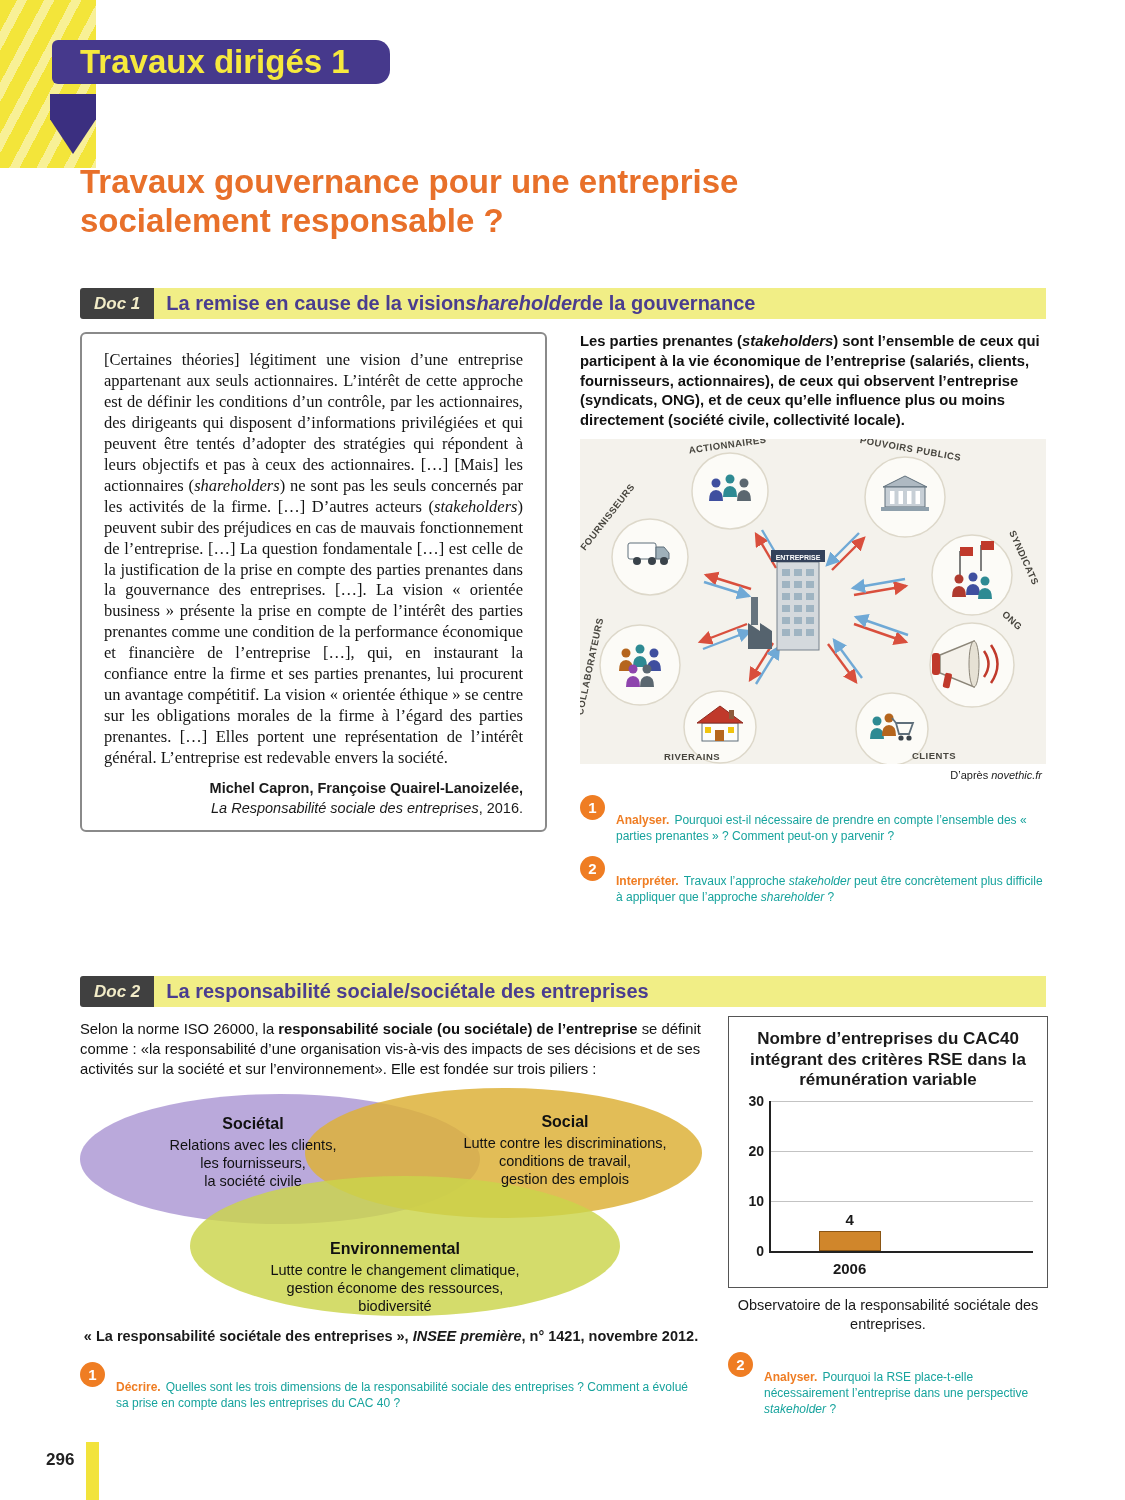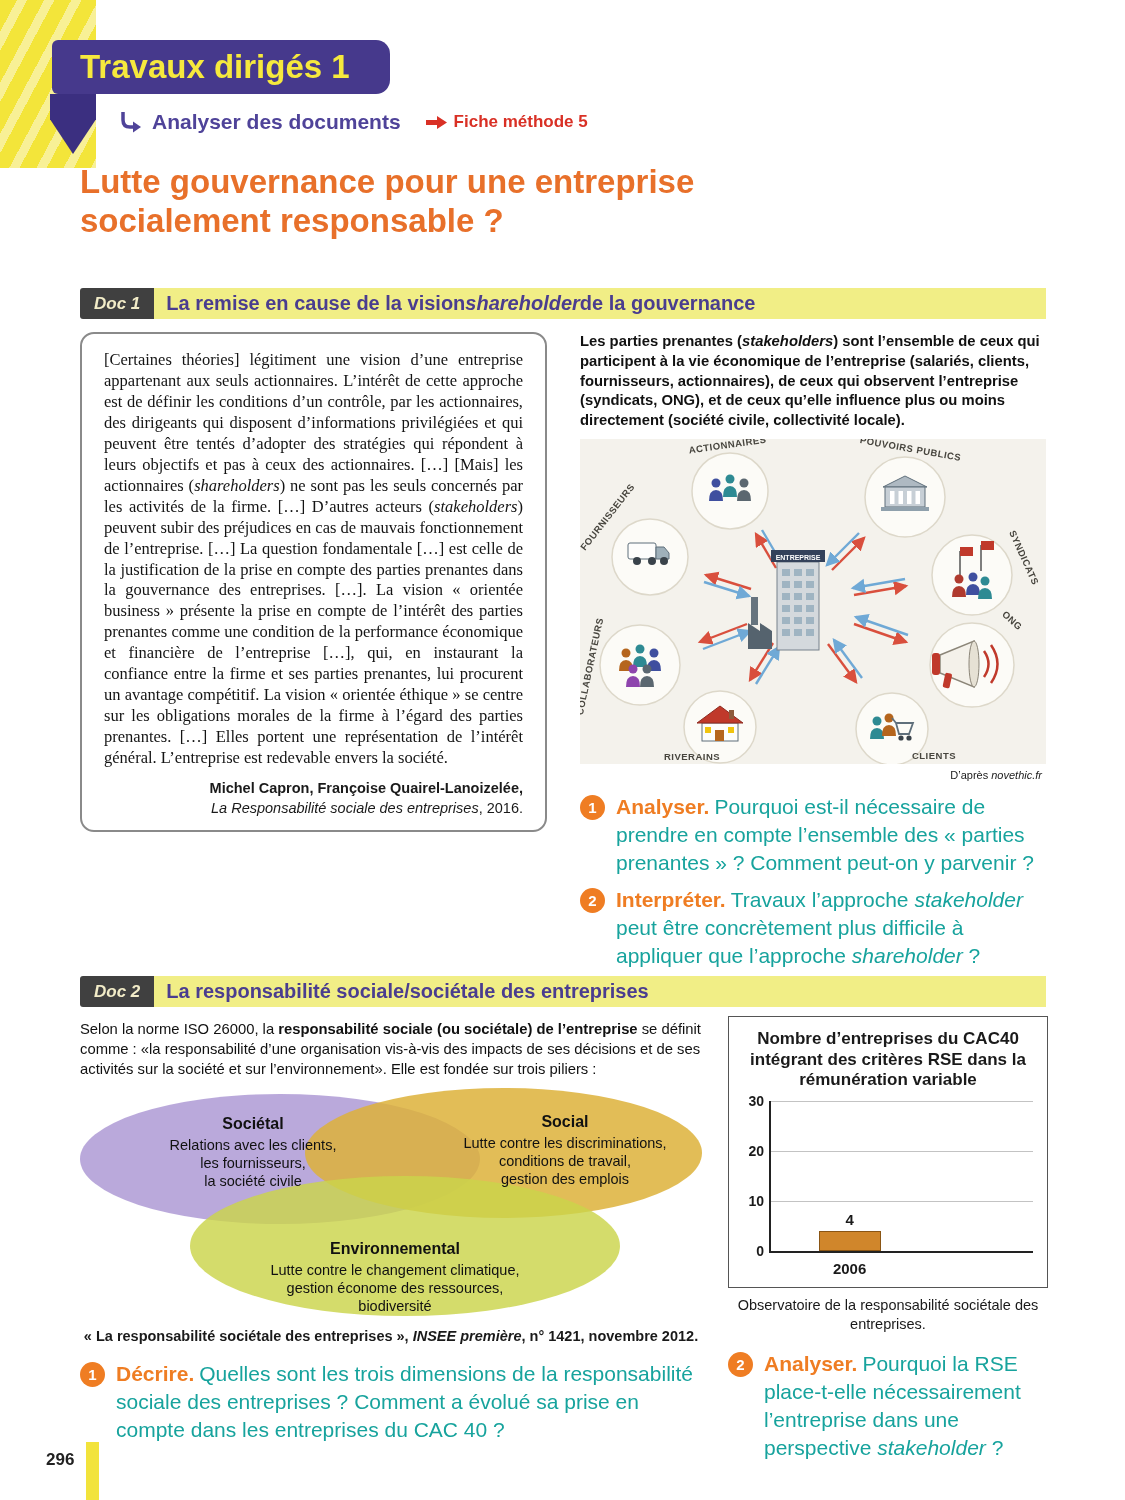--- a/index.html
+++ b/index.html
@@ -2,21 +2,21 @@
 <html><head>
 <meta charset="utf-8">
 <style>
   html,body{margin:0;padding:0;background:#fff;}
   .page{position:relative;width:1125px;height:1500px;background:#fff;overflow:hidden;
         font-family:"Liberation Sans",sans-serif;color:#1a1a1a;}
 
   
   .stripes{position:absolute;left:0;top:0;width:96px;height:168px;z-index:0;
     background:repeating-linear-gradient(118deg,#f3e53a 0 15px,#f8f096 15px 24px);}
-  .banner-box{position:absolute;left:52px;top:40px;width:338px;height:54px;z-index:2;
+  .banner-box{position:absolute;left:52px;top:40px;width:338px;height:44px;z-index:2;
     background:#46398c;border-radius:6px 14px 14px 6px;display:flex;align-items:center;}
   .banner-box span{color:#f6e93d;font-size:33px;font-weight:bold;padding-left:28px;}
   .banner-triangle{position:absolute;left:50px;top:94px;width:46px;height:60px;z-index:1;
     background:#3b2f80;clip-path:polygon(0 0,100% 0,100% 42%,50% 100%,0 42%);}
   .subtitle-row{position:absolute;left:118px;top:110px;display:flex;align-items:center;gap:10px;z-index:2;}
   .subtitle{color:#4f4399;font-size:21px;font-weight:bold;}
   .method{display:flex;align-items:center;gap:6px;margin-left:14px;}
   .method span{color:#d93025;font-size:17px;font-weight:bold;}
   .main-title{position:absolute;left:80px;top:163px;width:860px;margin:0;
     color:#e8702a;font-size:33px;font-weight:bold;line-height:1.18;}
@@ -26,36 +26,36 @@
   .doc1-bar{left:80px;top:288px;}
   .doc2-bar{left:80px;top:976px;}
   .doc-badge{background:#404040;color:#f2ecc8;font-style:italic;font-weight:bold;font-size:17px;
     display:flex;align-items:center;justify-content:center;padding:0 14px;border-radius:3px 0 0 3px;}
   .doc-title{flex:1;background:#f1ee86;display:flex;align-items:center;padding-left:12px;
     color:#4a3d8f;font-size:20px;font-weight:bold;}
 
   
   .doc1-left{position:absolute;left:80px;top:332px;width:467px;}
   .doc1-right{position:absolute;left:580px;top:332px;width:466px;}
-  .quote-box{border:2px solid #8a8a8a;border-radius:14px;background:#fff;padding:16px 22px 12px;}
+  .quote-box{border:2px solid #8a8a8a;border-radius:6px;background:#fff;padding:16px 22px 12px;}
   .quote{margin:0;font-family:"Liberation Serif",serif;font-size:16.5px;line-height:1.27;
     text-align:justify;color:#141414;}
   .attribution{margin-top:10px;text-align:right;font-size:14.5px;line-height:1.35;}
   .attr1{font-weight:bold;}
   .it{font-style:italic;}
   .doc1-intro{margin:0 0 8px;font-size:14.8px;font-weight:bold;line-height:1.34;color:#111;}
   .illustration{width:466px;height:325px;}
   svg text{font-family:"Liberation Sans",sans-serif;}
   .ill-caption{text-align:right;font-size:11px;margin:5px 4px 12px 0;}
 
   
   .q{display:flex;gap:11px;margin-bottom:9px;align-items:flex-start;}
   .qnum{width:25px;height:25px;border-radius:50%;background:#ef7d23;color:#fff;font-weight:bold;
     font-size:15px;display:flex;align-items:center;justify-content:center;flex:none;margin-top:2px;}
-  .qtext{font-size:21px;line-height:1.33;color:#17a39d;}
+  .qtext{font-size:12px;line-height:1.33;color:#17a39d;margin-top:20px;}
   .qverb{color:#ef7d23;font-weight:bold;margin-right:5px;}
 
   
   .doc2-left{position:absolute;left:80px;top:1020px;width:622px;}
   .doc2-right{position:absolute;left:728px;top:1016px;width:320px;}
   .doc2-intro{margin:0;font-size:14.8px;line-height:1.35;color:#111;}
   .venn{position:relative;height:232px;margin-top:6px;}
   .ellipse{position:absolute;border-radius:50%;}
   .venn-societal{left:0;top:8px;width:400px;height:130px;background:#b4a2d8;opacity:.92;}
   .venn-social{left:225px;top:2px;width:397px;height:130px;background:#ddb23a;opacity:.85;}
@@ -94,36 +94,23 @@
 <body>
 
 <div class="page">
 
   <div class="stripes"></div>
   <div class="banner-triangle"></div>
   <div class="banner-box">
     <span>Travaux dirigés 1</span>
   </div>
 
-  <div class="subtitle-row">
-    <svg width="24" height="24" viewBox="0 0 24 24">
-      <path d="M5,2 V10 Q5,17 12,17 H15" stroke="#4f4399" stroke-width="3.5" fill="none"></path>
-      <polygon points="15,11.5 23,17 15,22.5" fill="#4f4399"></polygon>
-    </svg>
-    <span class="subtitle">Analyser des documents</span>
-    <span class="method">
-      <svg width="23" height="15" viewBox="0 0 23 15">
-        <polygon points="1,5 12,5 12,1 22,7.5 12,14 12,10 1,10" fill="#d93025"></polygon>
-      </svg>
-      <span>Fiche méthode 5</span>
-    </span>
-  </div>
 
   <h1 class="main-title">
-    <div>Lutte gouvernance pour une entreprise</div>
+    <div>Travaux gouvernance pour une entreprise</div>
     <div>socialement responsable ?</div>
   </h1>
 
   <div class="doc-bar doc1-bar">
     <div class="doc-badge">Doc 1</div>
     <div class="doc-title">
         <span>La remise en cause de la vision </span>
         <span style="font-style: italic;">shareholder</span>
         <span> de la gouvernance</span>
       </div>

